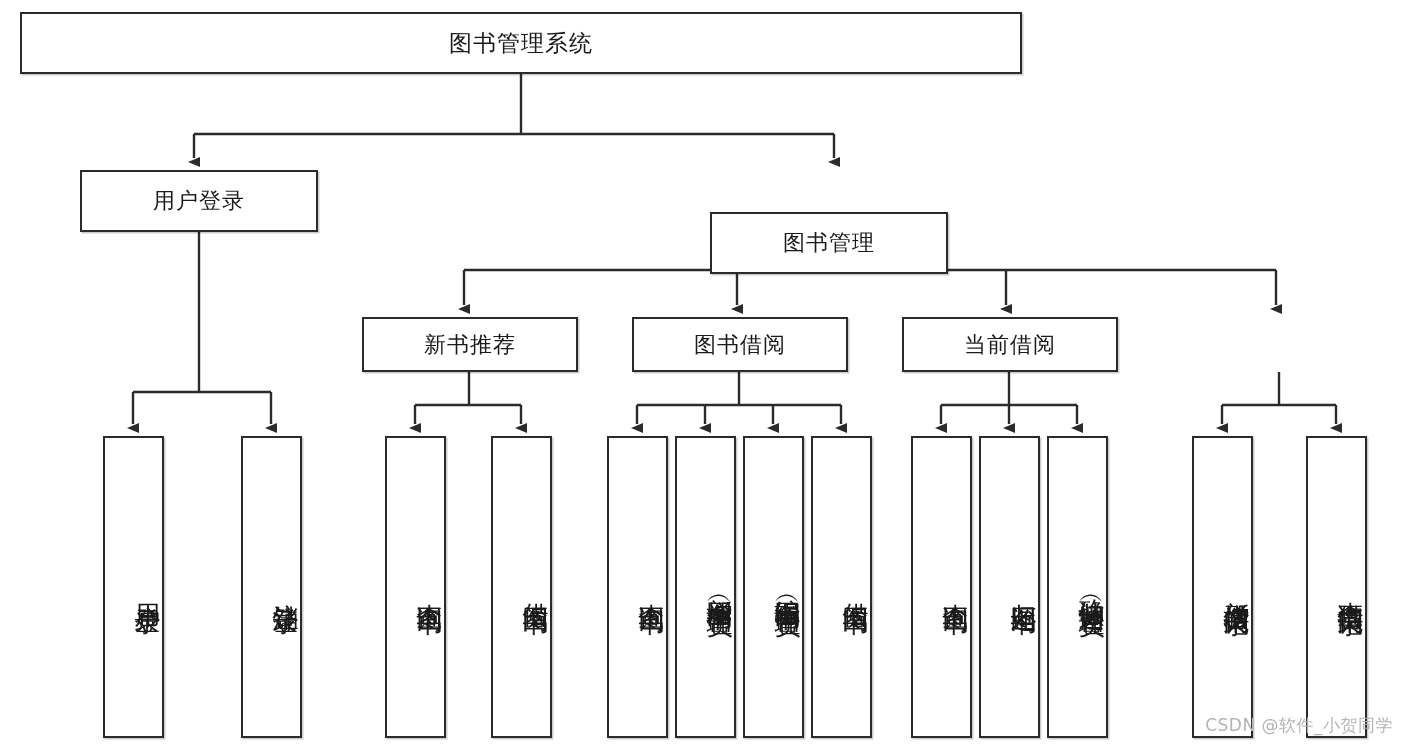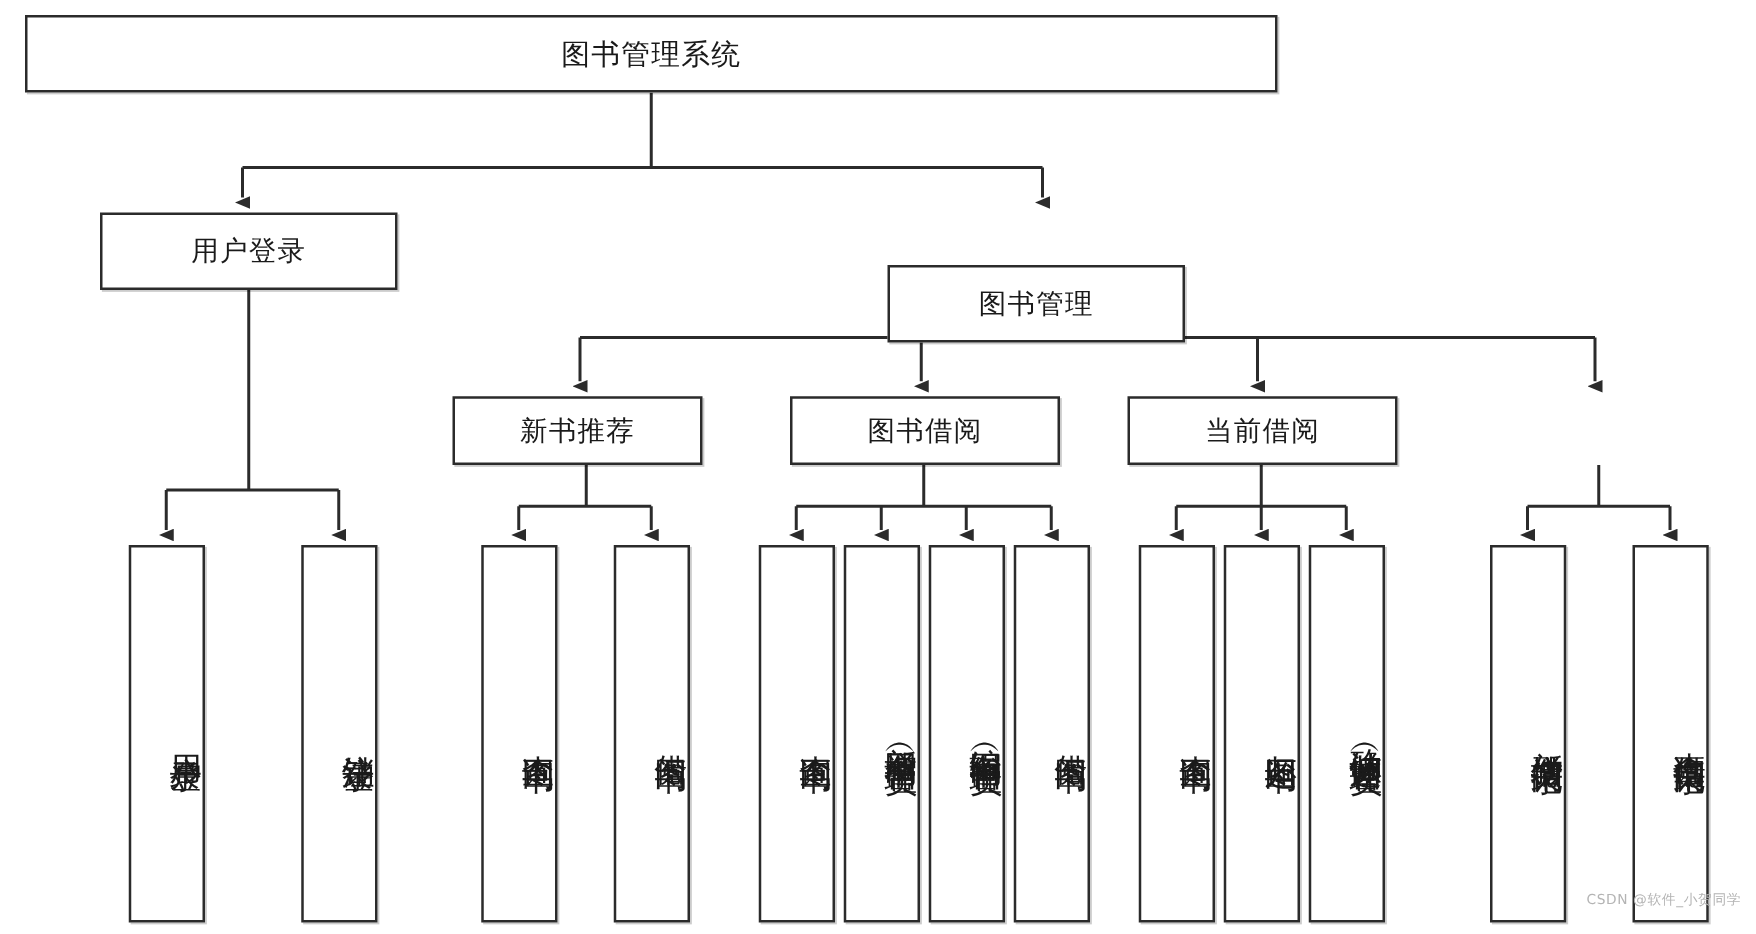--- a/index.html
+++ b/index.html
@@ -61,22 +61,22 @@
     position: absolute;
     left: 0;
     top: 0;
     width: 1405px;
     height: 747px;
     pointer-events: none;
   }
   .watermark {
     position: absolute;
     right: 12px;
-    bottom: 20px;
-    font-size: 11px;
+    bottom: 10px;
+    font-size: 17px;
     color: #b4b4b4;
     white-space: nowrap;
     letter-spacing: 0.5px;
   }
 </style>
 </head>
 <body>
 
 <div id="canvas">
 
@@ -135,21 +135,21 @@
     <span>图书管理系统</span>
   </div>
 
   <div class="node node-h" style="left:80px; top:170px; width:238px; height:62px;">
     <span>用户登录</span>
   </div>
   <div class="node node-h" style="left:710px; top:170px; width:238px; height:62px;margin-top:42px;">
     <span>图书管理</span>
   </div>
 
-  <div class="node node-h" style="left:362px; top:317px; width:200px; height:55px;">
+  <div class="node node-h" style="left:362px; top:317px; width:216px; height:55px;">
     <span>新书推荐</span>
   </div>
   <div class="node node-h" style="left:632px; top:317px; width:216px; height:55px;">
     <span>图书借阅</span>
   </div>
   <div class="node node-h" style="left:902px; top:317px; width:216px; height:55px;">
     <span>当前借阅</span>
   </div>
 
   <div class="node node-v leafbox" style="left:103px; top:436px; width:61px; height:302px;">

